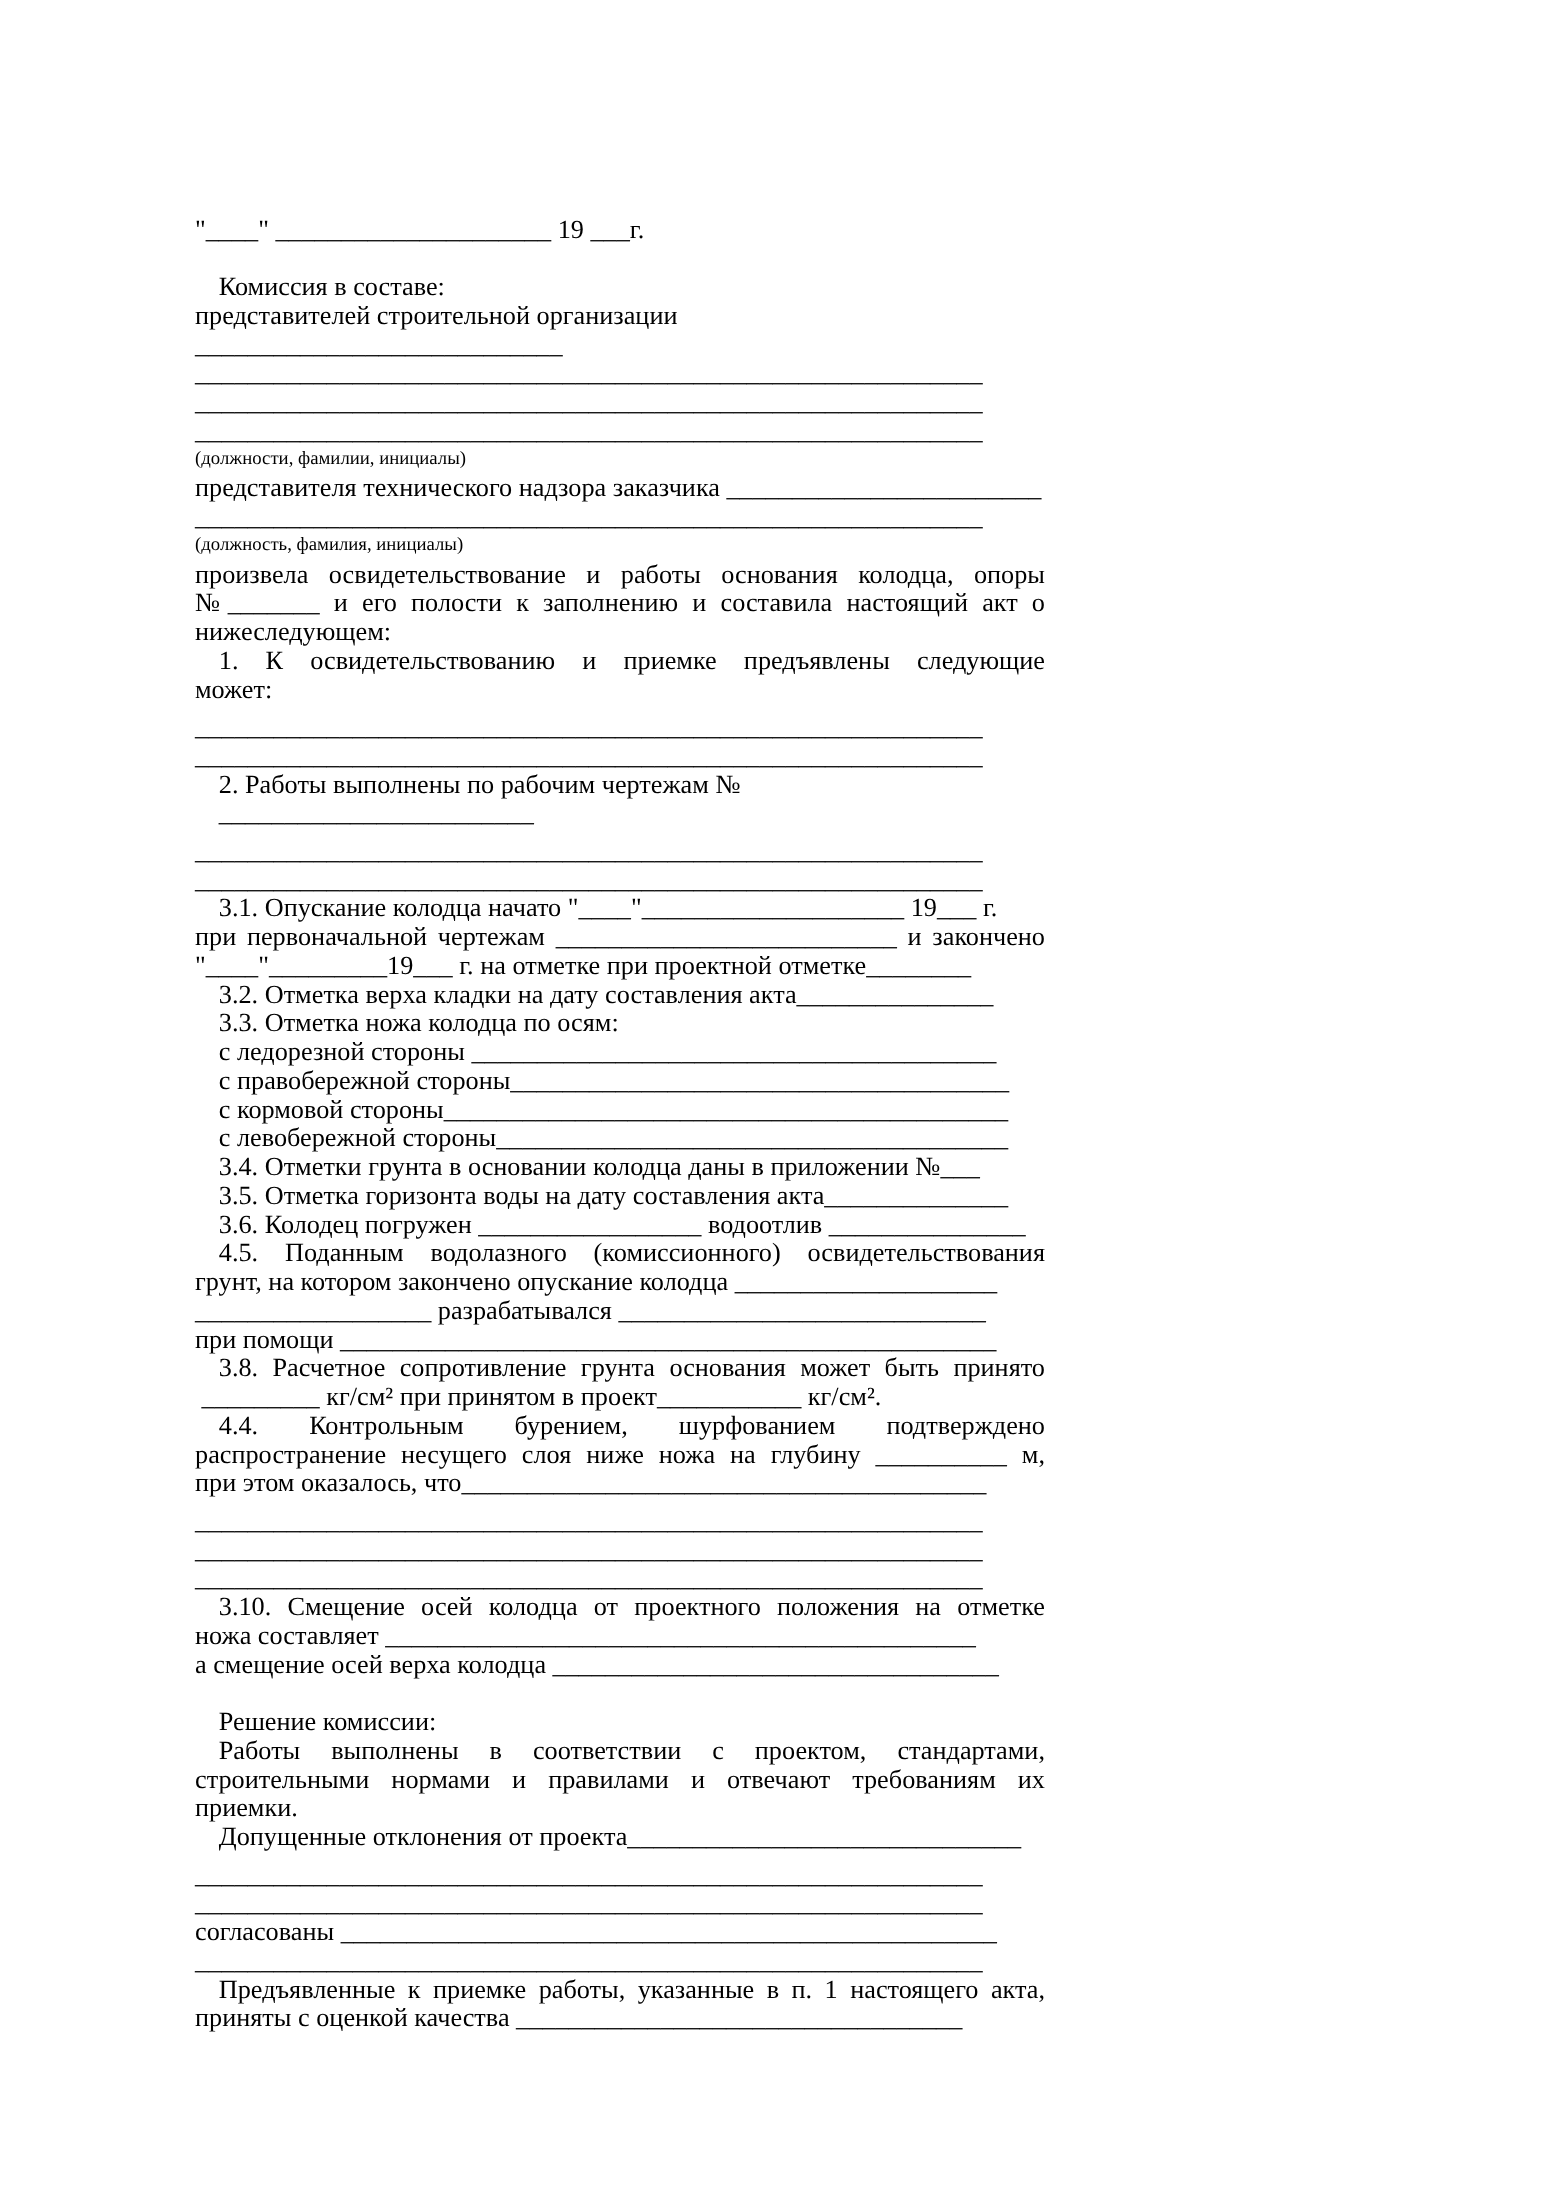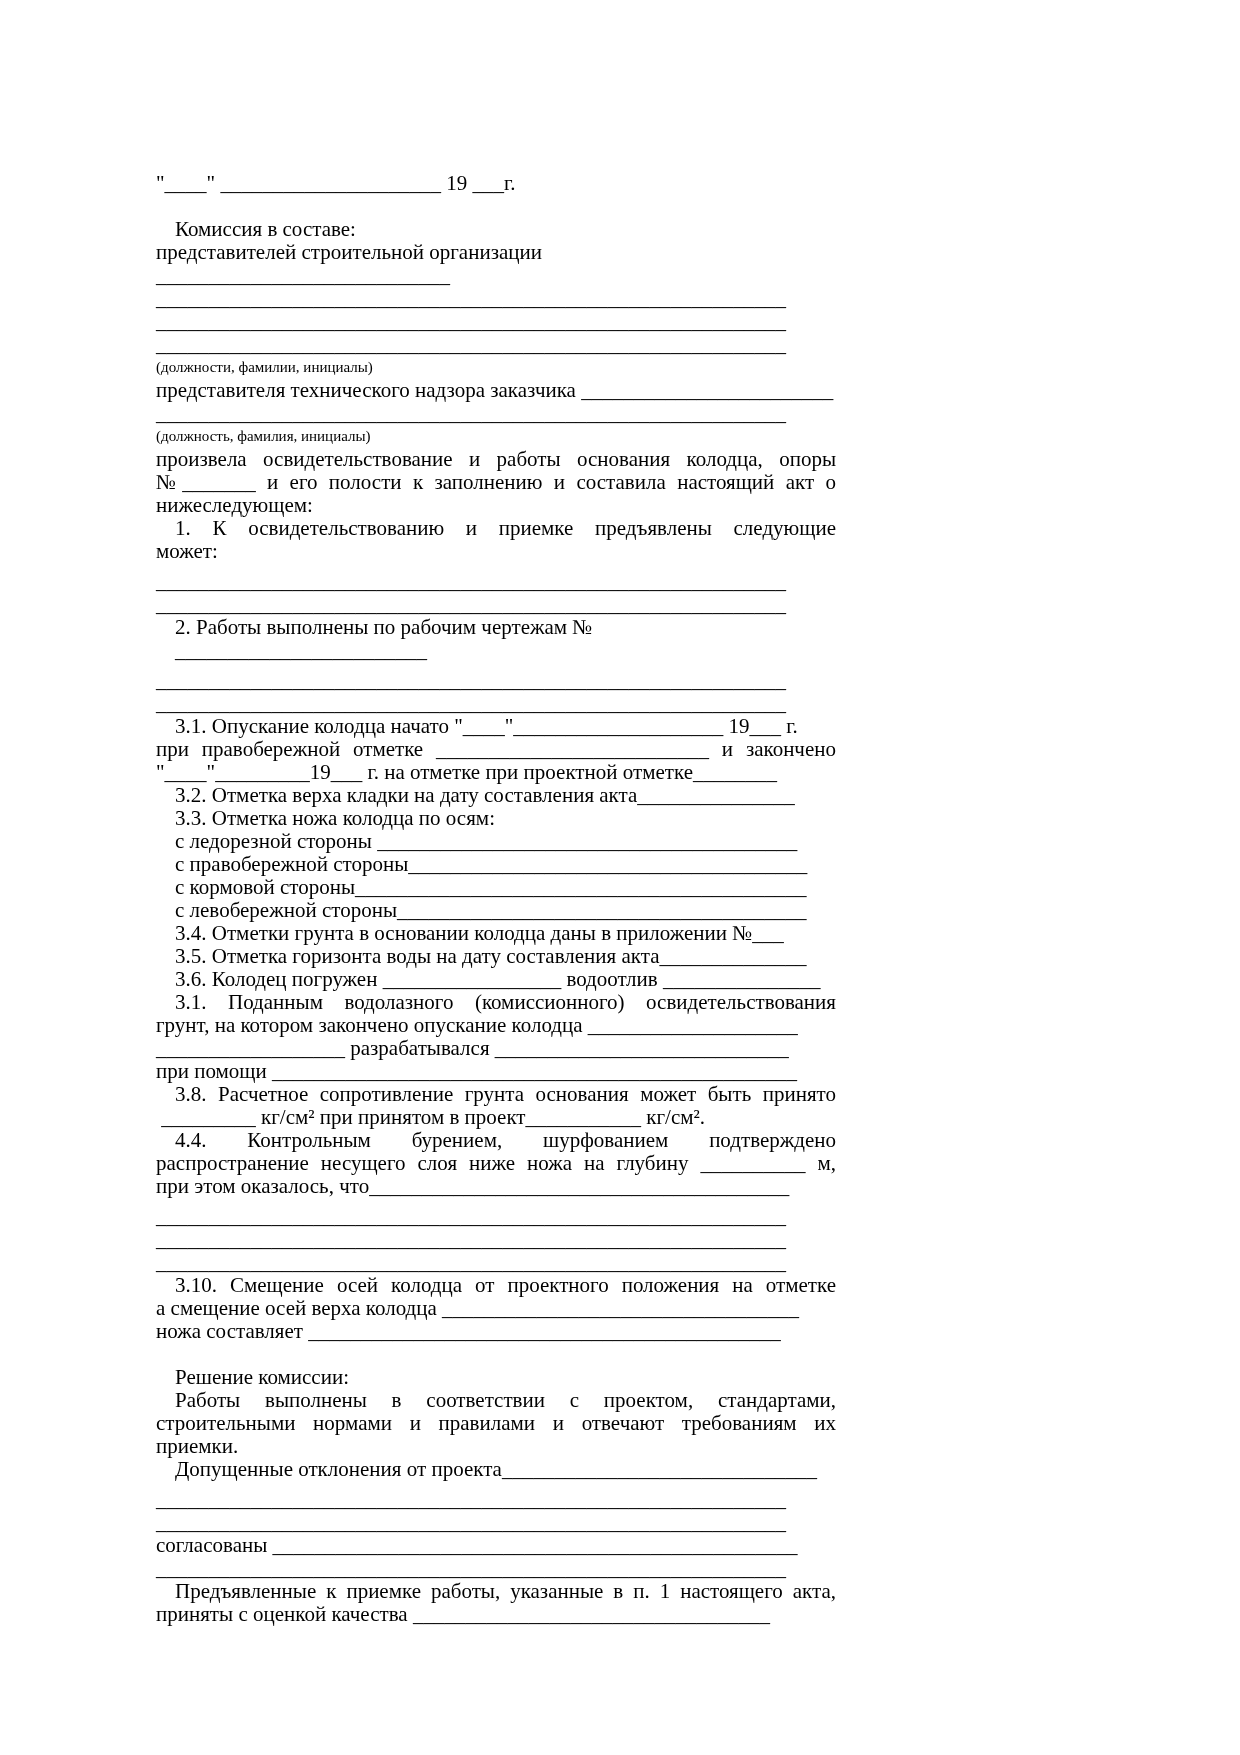--- a/index.html
+++ b/index.html
@@ -60,46 +60,46 @@
       <div class="line stretch">№_______ и его полости к заполнению и составила настоящий акт о</div>
       <div class="line">нижеследующем:</div>
       <div class="line indent stretch">1. К освидетельствованию и приемке предъявлены следующие</div>
       <div class="line">может:</div>
       <div class="line gap">____________________________________________________________</div>
       <div class="line">____________________________________________________________</div>
       <div class="line indent">2. Работы выполнены по рабочим чертежам № ________________________</div>
       <div class="line gap">____________________________________________________________</div>
       <div class="line">____________________________________________________________</div>
       <div class="line indent">3.1. Опускание колодца начато "____"____________________ 19___ г.</div>
-      <div class="line stretch">при правобережной отметке __________________________ и закончено</div>
+      <div class="line stretch">при первоначальной чертежам __________________________ и закончено</div>
       <div class="line">"____"_________19___ г. на отметке при проектной отметке________</div>
       <div class="line indent">3.2. Отметка верха кладки на дату составления акта_______________</div>
       <div class="line indent">3.3. Отметка ножа колодца по осям:</div>
       <div class="line indent">с ледорезной стороны ________________________________________</div>
       <div class="line indent">с правобережной стороны______________________________________</div>
       <div class="line indent">с кормовой стороны___________________________________________</div>
       <div class="line indent">с левобережной стороны_______________________________________</div>
       <div class="line indent">3.4. Отметки грунта в основании колодца даны в приложении №___</div>
       <div class="line indent">3.5. Отметка горизонта воды на дату составления акта______________</div>
       <div class="line indent">3.6. Колодец погружен _________________ водоотлив _______________</div>
-      <div class="line indent stretch">3.1. Поданным водолазного (комиссионного) освидетельствования</div>
+      <div class="line indent stretch">4.5. Поданным водолазного (комиссионного) освидетельствования</div>
       <div class="line">грунт, на котором закончено опускание колодца ____________________</div>
       <div class="line">__________________ разрабатывался ____________________________</div>
       <div class="line">при помощи __________________________________________________</div>
       <div class="line indent stretch">3.8. Расчетное сопротивление грунта основания может быть принято</div>
       <div class="line">&nbsp;_________ кг/см² при принятом в проект___________ кг/см².</div>
       <div class="line indent stretch">4.4. Контрольным бурением, шурфованием подтверждено</div>
       <div class="line stretch">распространение несущего слоя ниже ножа на глубину __________ м,</div>
       <div class="line">при этом оказалось, что________________________________________</div>
       <div class="line gap">____________________________________________________________</div>
       <div class="line">____________________________________________________________</div>
       <div class="line">____________________________________________________________</div>
       <div class="line indent stretch">3.10. Смещение осей колодца от проектного положения на отметке</div>
+      <div class="line">ножа составляет _____________________________________________</div>
       <div class="line">а смещение осей верха колодца __________________________________</div>
-      <div class="line">ножа составляет _____________________________________________</div>
       <div class="line">&nbsp;</div>
       <div class="line indent">Решение комиссии:</div>
       <div class="line indent stretch">Работы выполнены в соответствии с проектом, стандартами,</div>
       <div class="line stretch">строительными нормами и правилами и отвечают требованиям их</div>
       <div class="line">приемки.</div>
       <div class="line indent">Допущенные отклонения от проекта______________________________</div>
       <div class="line gap">____________________________________________________________</div>
       <div class="line">____________________________________________________________</div>
       <div class="line">согласованы __________________________________________________</div>
       <div class="line">____________________________________________________________</div>

